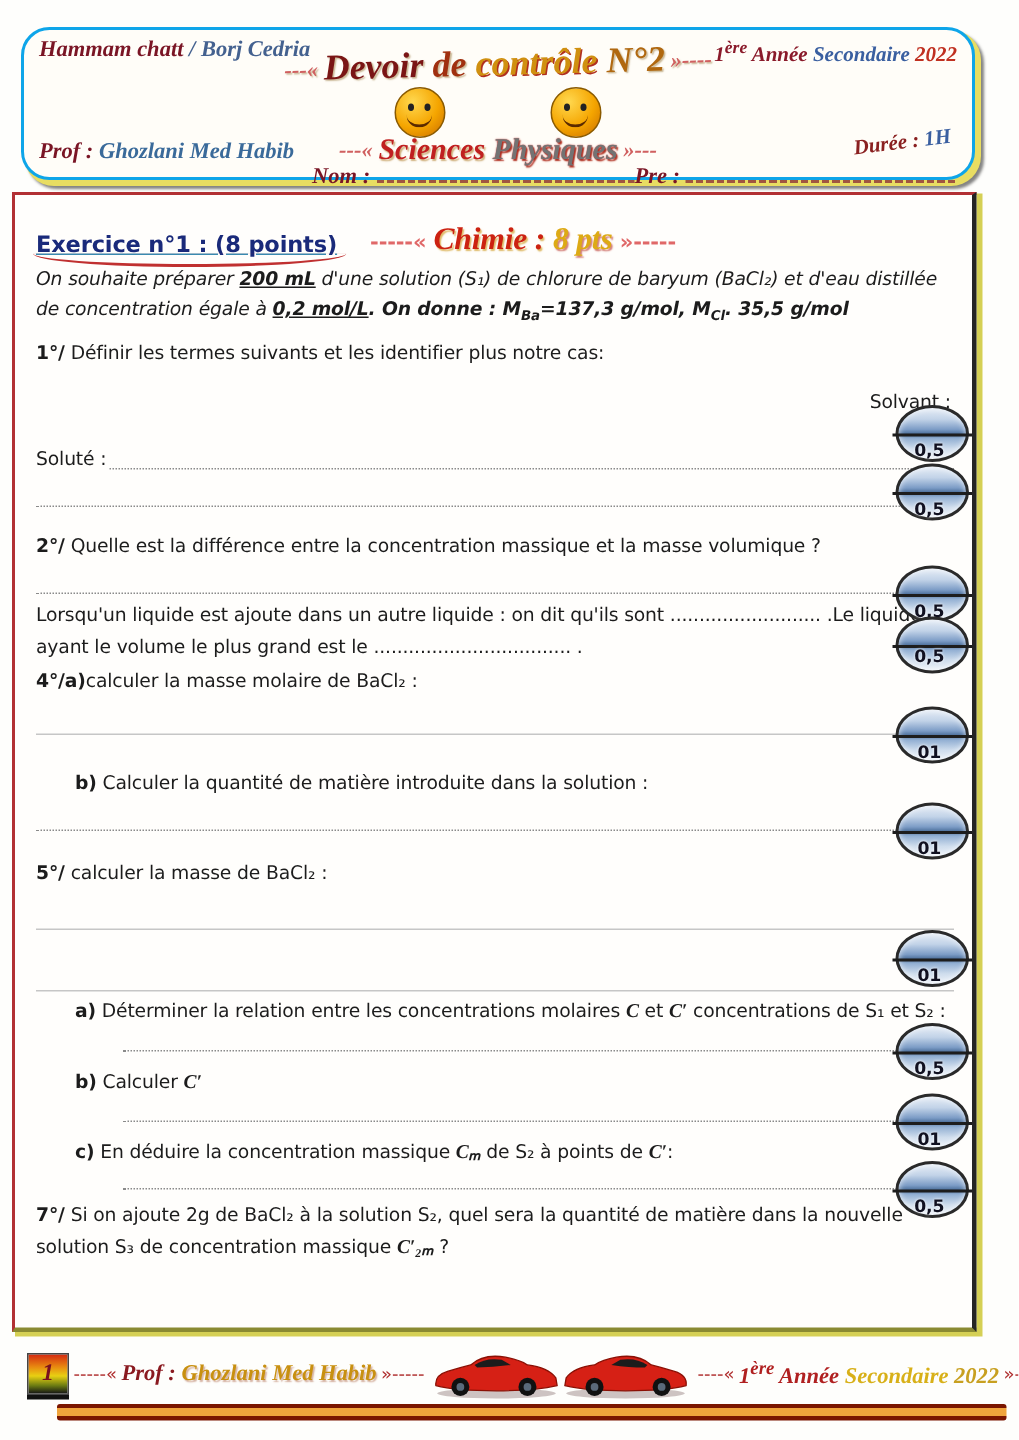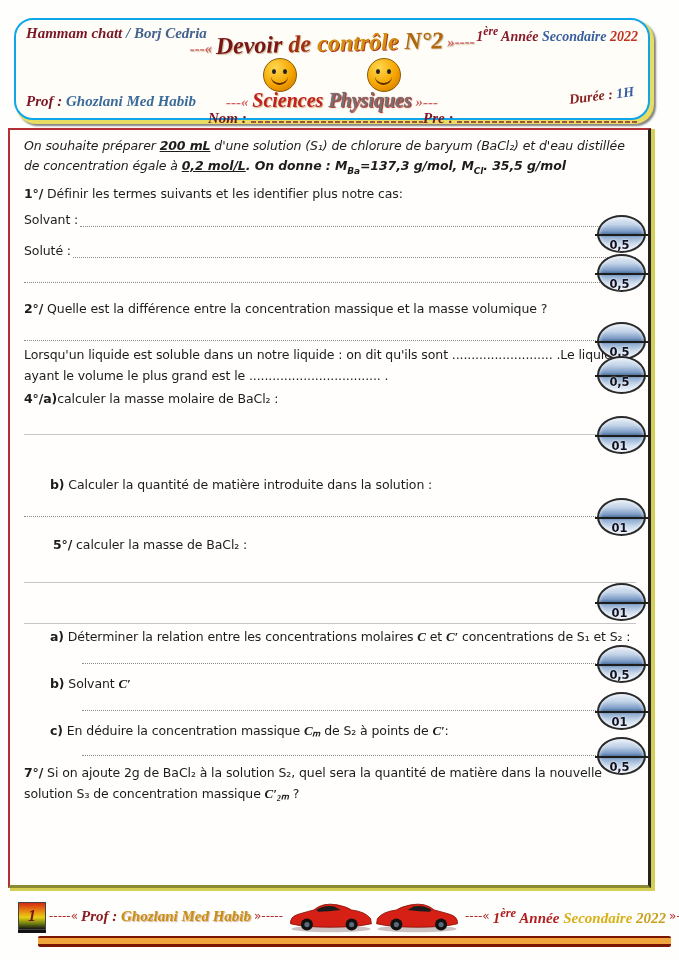--- a/index.html
+++ b/index.html
@@ -142,26 +142,30 @@
     </div>
     <div class="subtitle"><span class="t-dash">---« </span><span class="sw1">Sciences </span><span class="sw2">Physiques</span><span class="t-dash"> »---</span></div>
     <div class="hdr-row3">
       <span class="prof"><span>Prof :</span><span class="pname"> Ghozlani Med Habib</span></span>
       <span class="duree"><span>Durée : </span><span class="dv">1H</span></span>
     </div>
   </div>
 
   <div class="main-box">
 
+    <div class="ex-head">
+      <span class="ex-heading">Exercice n°1 : (8 points)</span>
+      <span class="chim-title"><span class="cd">-----« </span><span class="cw1">Chimie : </span><span class="cw2">8 pts</span><span class="cd"> »-----</span></span>
+    </div>
 
     <p class="intro"><span>On souhaite préparer </span><span class="uline">200 mL</span><span> d'une solution (S₁) de chlorure de baryum (BaCl₂) et d'eau distillée de concentration égale à </span><span class="uline">0,2 mol/L</span><span class="bnum">. On donne : M</span><sub class="bnum">Ba</sub><span class="bnum">=137,3 g/mol, M</span><sub class="bnum">Cl</sub><span class="bnum">. 35,5 g/mol</span></p>
 
     <div class="q"><span class="qp">1°/</span><span> Définir les termes suivants et les identifier plus notre cas:</span></div>
 
-    <div class="fillrow" style="margin-top:2px;">
+    <div class="fillrow" style="margin-top:16px;flex-direction:column;">
       <span class="flbl">Solvant :</span>
         <span class="dotfill"></span>
       <span class="bubble" style="bottom:-26px;">
           <span class="bline"></span>
           <span class="bscore">0,5</span>
         </span>
     </div>
     <div class="fillrow" style="margin-top:9px;text-align:right;">
       <span class="flbl">Soluté :</span>
         <span class="dotfill"></span>
@@ -174,61 +178,61 @@
     </div>
 
     <div class="q" style="margin-top:16px;"><span class="qp">2°/</span><span> Quelle est la différence entre la concentration massique et la masse volumique ?</span></div>
     <div class="ansrow" style="margin-top:16px;">
       <span class="bubble" style="bottom:-20px;">
           <span class="bline"></span>
           <span class="bscore">0,5</span>
         </span>
     </div>
 
-    <div class="q3block"><span>Lorsqu'un liquide est soluble dans un notre liquide : on dit qu'ils sont </span><span>..........................</span><span> .Le liquide ayant le volume le plus grand est le </span><span>..................................</span><span> .</span>
+    <div class="q3block"><span>Lorsqu'un liquide est ajoute dans un autre liquide : on dit qu'ils sont </span><span>..........................</span><span> .Le liquide ayant le volume le plus grand est le </span><span>..................................</span><span> .</span>
       <span class="bubble" style="bottom:-8px;">
           <span class="bline"></span>
           <span class="bscore">0,5</span>
         </span>
     </div>
 
     <div class="q"><span class="qp">4°/a)</span><span>calculer la masse molaire de BaCl₂ :</span></div>
     <div class="ansrow solid" style="margin-top:20px;">
       <span class="bubble" style="bottom:-20px;">
           <span class="bline"></span>
           <span class="bscore">01</span>
         </span>
     </div>
 
-    <div class="q ind1" style="margin-top:40px;"><span class="qp">b)</span><span> Calculer la quantité de matière introduite dans la solution :</span></div>
+    <div class="q ind1" style="margin-top:22px;"><span class="qp">b)</span><span> Calculer la quantité de matière introduite dans la solution :</span></div>
     <div class="ansrow" style="margin-top:16px;">
       <span class="bubble" style="bottom:-20px;">
           <span class="bline"></span>
           <span class="bscore">01</span>
         </span>
     </div>
 
-    <div class="q" style="margin-top:18px;margin-left:29px;"><span class="qp">5°/</span><span> calculer la masse de BaCl₂ :</span></div>
+    <div class="q" style="margin-top:18px;"><span class="qp">5°/</span><span> calculer la masse de BaCl₂ :</span></div>
     <div class="ansrow solid" style="margin-top:22px;"></div>
     <div class="ansrow solid" style="margin-top:34px;">
       <span class="bubble" style="bottom:2px;">
           <span class="bline"></span>
           <span class="bscore">01</span>
         </span>
     </div>
 
     <div class="q ind1"><span class="qp">a)</span><span> Déterminer la relation entre les concentrations molaires </span><span class="qi">C</span><span> et </span><span class="qi">C′</span><span> concentrations de S₁ et S₂ :</span></div>
     <div class="ansrow ind" style="margin-top:11px;">
       <span class="bubble" style="bottom:-20px;">
           <span class="bline"></span>
           <span class="bscore">0,5</span>
         </span>
     </div>
 
-    <div class="q ind1" style="margin-top:10px;"><span class="qp">b)</span><span> Solvant </span><span class="qi">C′</span></div>
+    <div class="q ind1" style="margin-top:10px;"><span class="qp">b)</span><span> Calculer </span><span class="qi">C′</span></div>
     <div class="ansrow ind" style="margin-top:11px;">
       <span class="bubble" style="bottom:-20px;">
           <span class="bline"></span>
           <span class="bscore">01</span>
         </span>
     </div>
 
     <div class="q ind1" style="margin-top:10px;"><span class="qp">c)</span><span> En déduire la concentration massique </span><span class="qi">Cₘ</span><span> de S₂ à points de </span><span class="qi">C′</span><span>:</span></div>
     <div class="ansrow ind" style="margin-top:9px;">
       <span class="bubble" style="bottom:-20px;">

